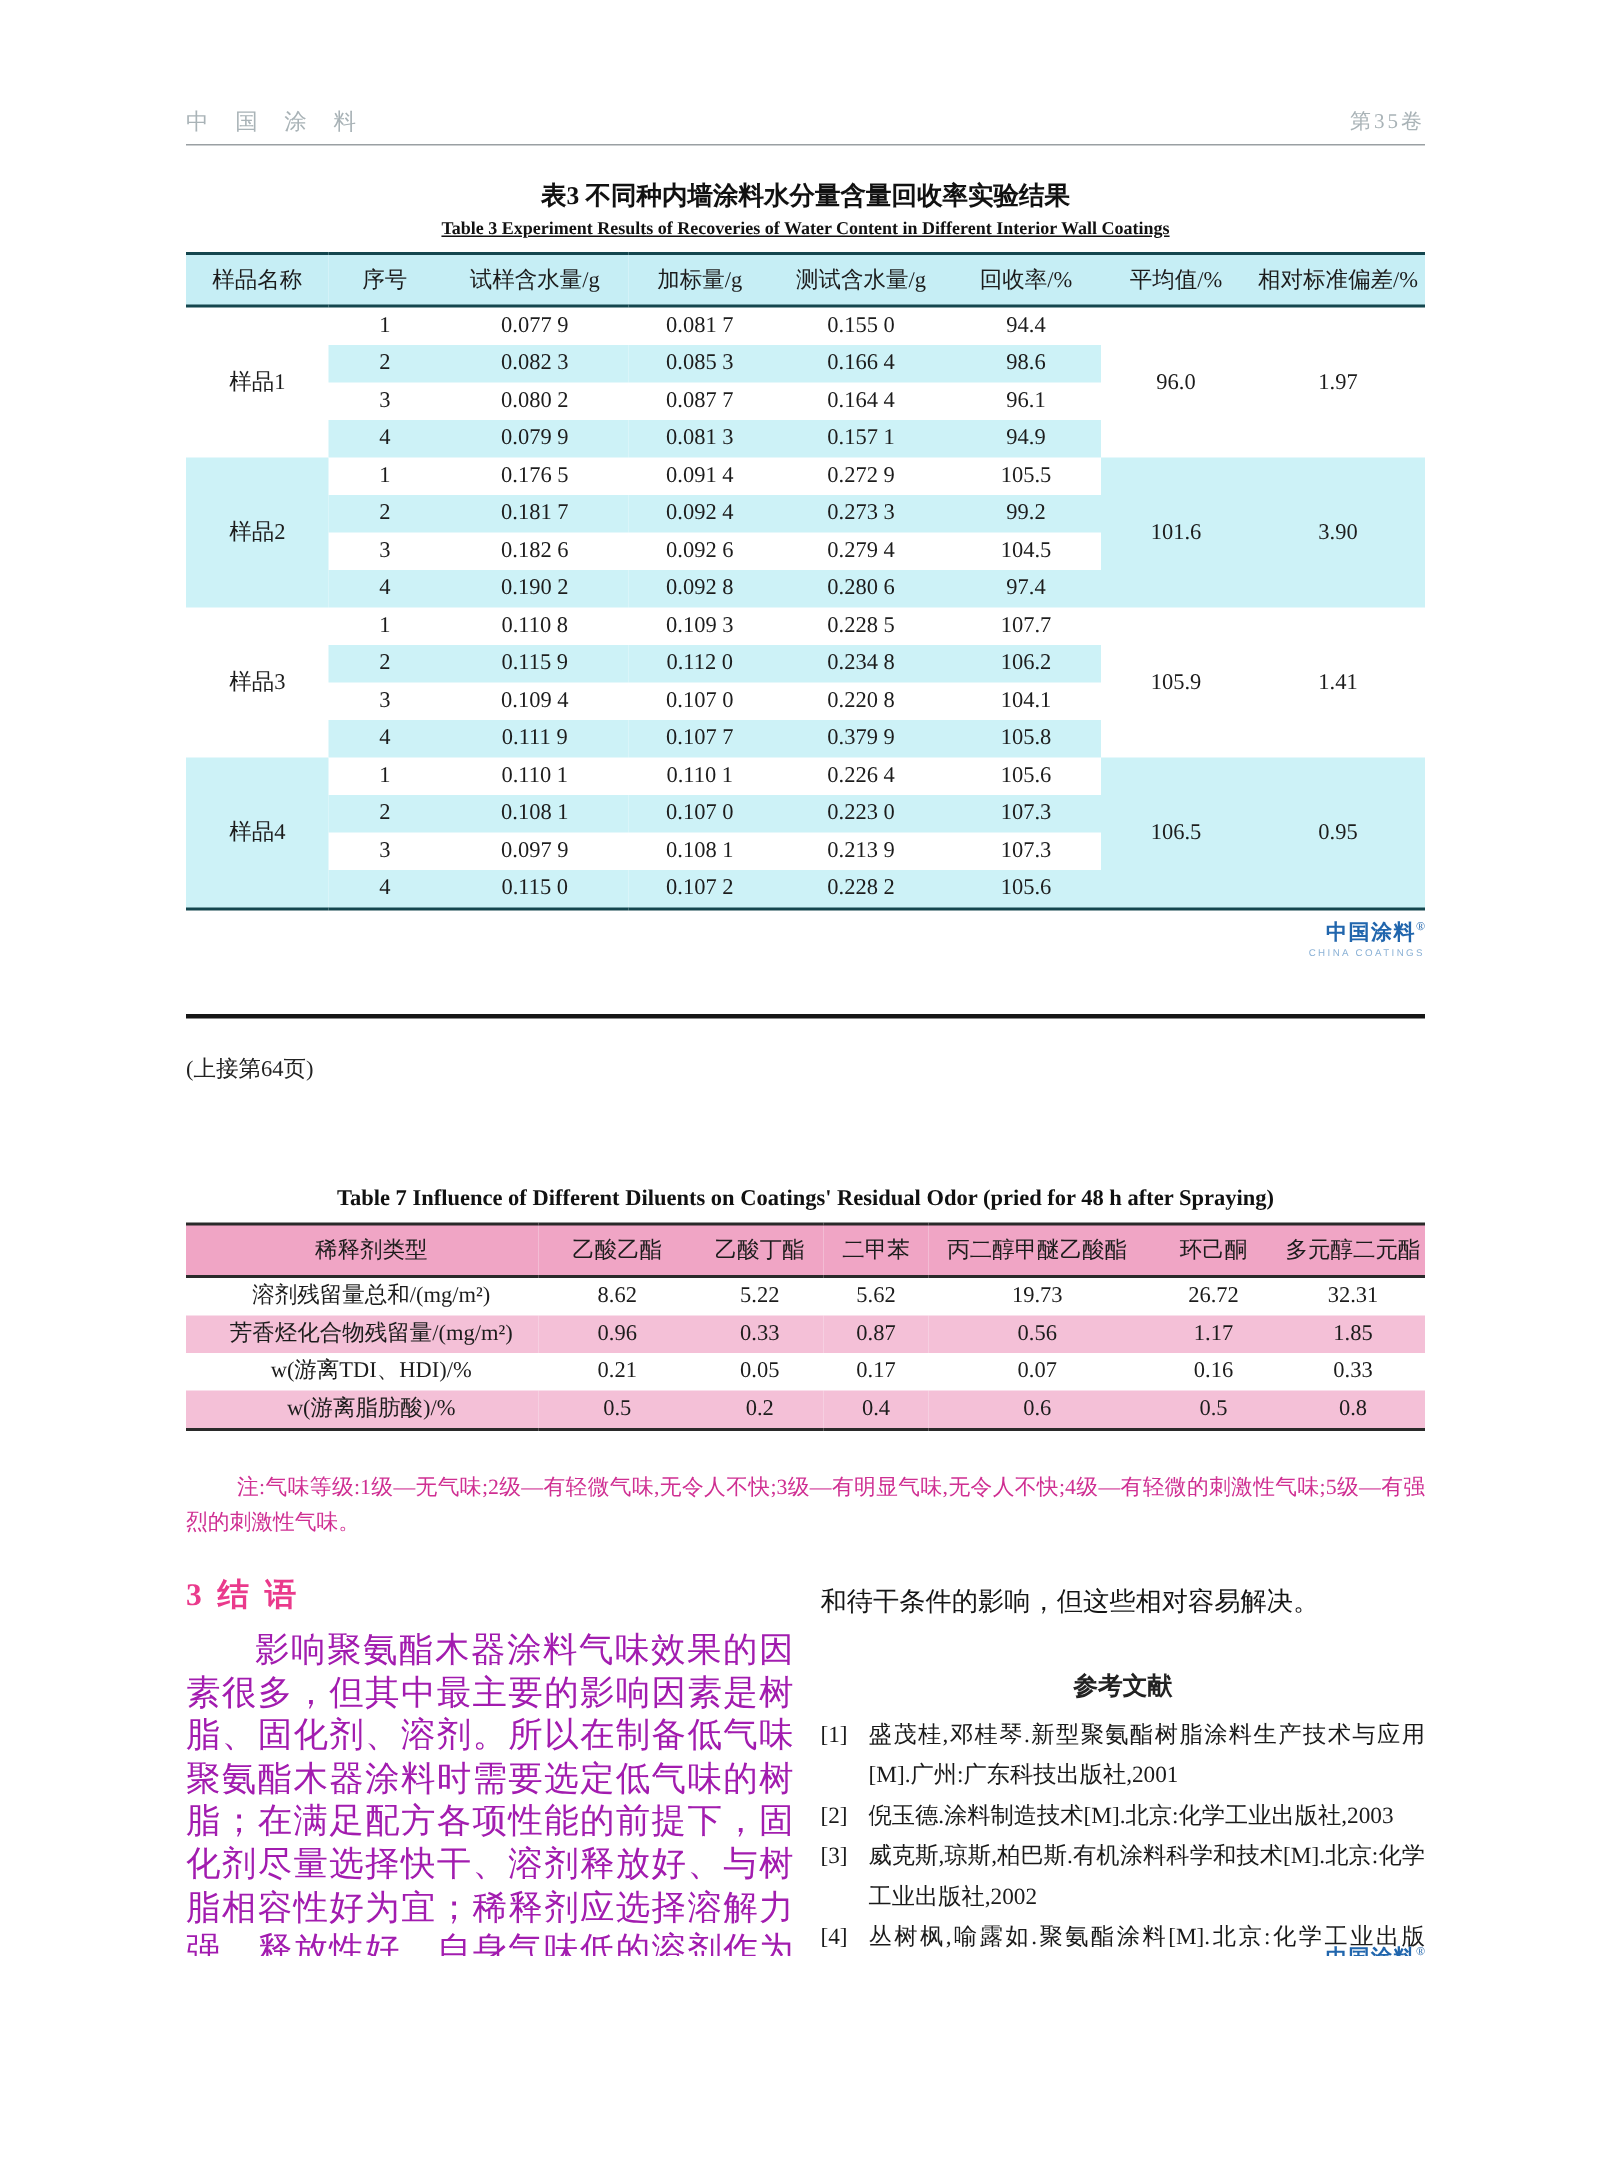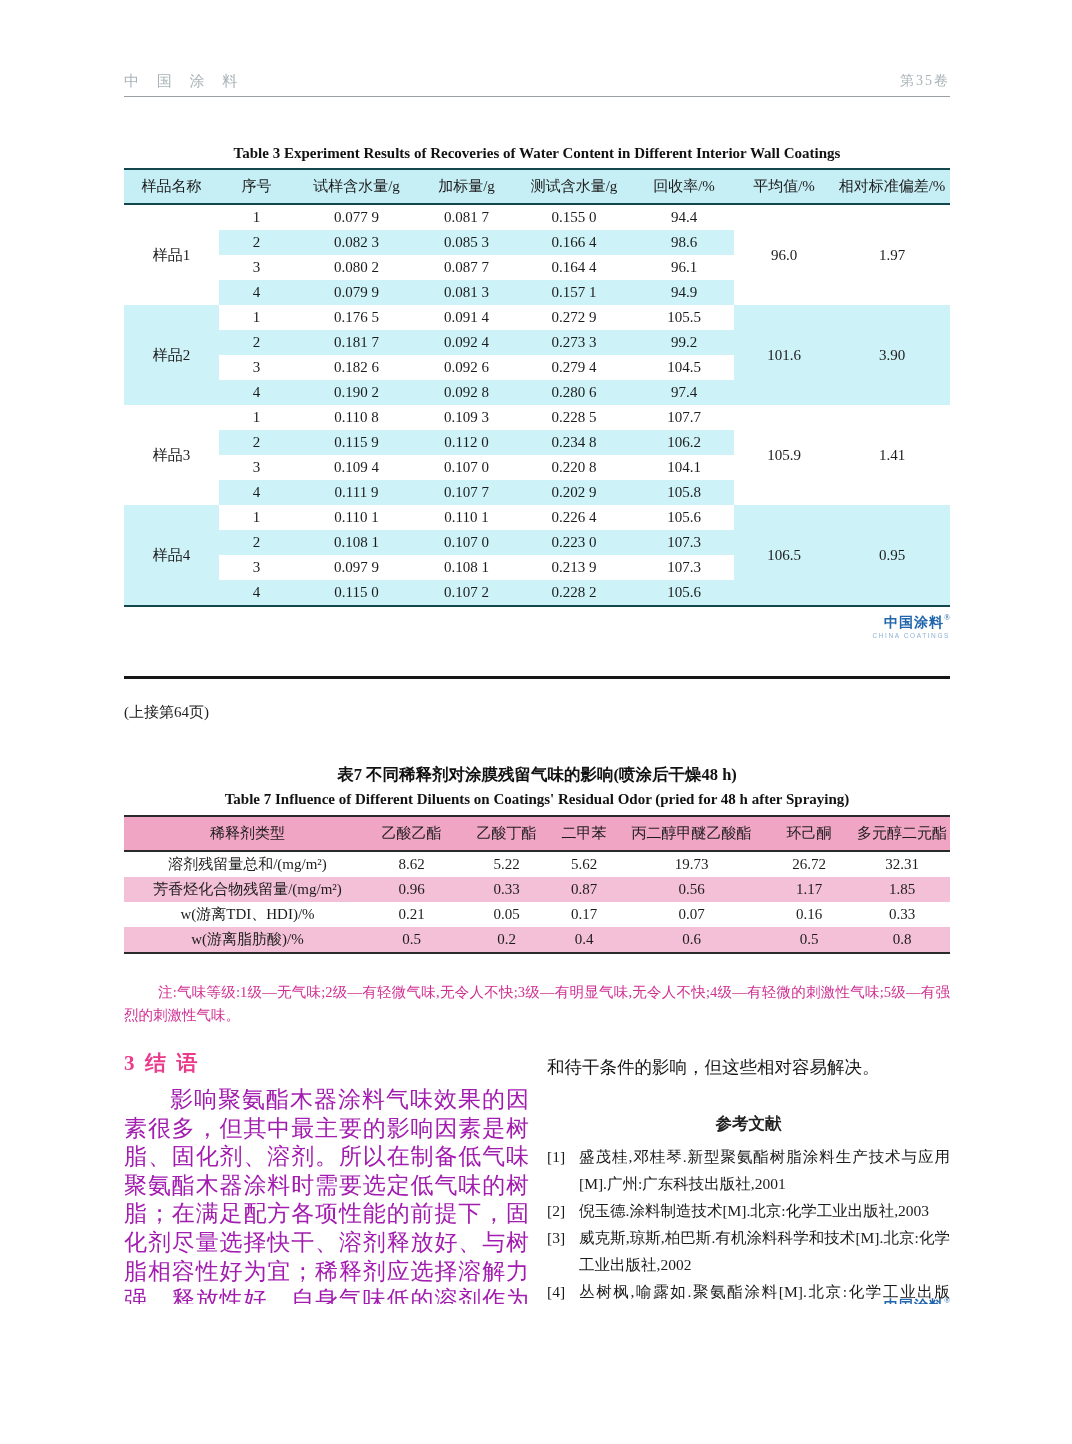--- a/index.html
+++ b/index.html
@@ -25,21 +25,21 @@
   .abs{position:absolute;}
 
   
   .jr-name{left:124px;top:72px;font-size:15px;letter-spacing:7px;color:var(--gray-head);}
   .jr-vol{right:122px;top:72px;font-size:14px;letter-spacing:2px;color:var(--gray-head);}
   .jr-rule{left:124px;right:122px;top:96px;height:1px;background:#9aa0a3;}
 
   
   .tcap{left:124px;right:122px;text-align:center;font-weight:bold;color:#111;}
   .t3-zh{top:119px;font-size:17px;}
-  .t3-en{top:145px;font-size:15px;}
+  .t3-en{top:145px;font-size:12px;text-decoration:underline;}
   .t7-zh{top:764px;font-size:16.5px;}
   .t7-en{top:791px;font-size:15px;}
 
   
   #table3{left:124px;top:168px;width:826px;border-collapse:collapse;table-layout:fixed;
           border-top:2px solid var(--t3-border);border-bottom:2px solid var(--t3-border);}
   #table3 th{height:33px;background:var(--cyan-header);border-bottom:2px solid var(--t3-border);
              font-weight:normal;font-size:15px;padding:0;text-align:center;}
   #table3 td{height:25px;line-height:25px;font-size:15px;text-align:center;padding:0;}
   #table3 td.stripe{background:var(--cyan-stripe);}
@@ -93,20 +93,21 @@
 </style>
 </head>
 <body>
 
 <div id="page">
 
   <div class="abs jr-name">中 国 涂 料</div>
   <div class="abs jr-vol">第35卷</div>
   <div class="abs jr-rule"></div>
 
+  <div class="abs tcap t3-zh">表3  不同种内墙涂料水分量含量回收率实验结果</div>
   <div class="abs tcap t3-en">Table 3  Experiment Results of Recoveries of Water Content in Different Interior Wall Coatings</div>
 
   <table id="table3" class="abs">
     <colgroup>
       <col style="width:95px">
         <col style="width:75px">
         <col style="width:125px">
         <col style="width:95px">
       <col style="width:120px">
         <col style="width:100px">
@@ -209,21 +210,21 @@
           <td>3</td>
           <td>0.109 4</td>
           <td>0.107 0</td>
           <td>0.220 8</td>
           <td>104.1</td>
         </tr>
         <tr>
           <td class="stripe">4</td>
           <td class="stripe">0.111 9</td>
           <td class="stripe">0.107 7</td>
-          <td class="stripe">0.202 9</td>
+          <td class="stripe">0.379 9</td>
           <td class="stripe">105.8</td>
         </tr>
         <tr>
           <td class="blk" rowspan="4">样品4</td>
           <td>1</td>
           <td>0.110 1</td>
           <td>0.110 1</td>
           <td>0.226 4</td>
           <td>105.6</td>
           <td class="blk" rowspan="4">106.5</td>
@@ -254,21 +255,20 @@
   </table>
 
   <div class="abs logo logo1">
     <span class="zh">中国涂料</span><span class="reg">®</span>
     <span class="en">CHINA COATINGS</span>
   </div>
 
   <div class="abs black-rule"></div>
   <div class="abs continued">(上接第64页)</div>
 
-  <div class="abs tcap t7-zh">表7  不同稀释剂对涂膜残留气味的影响(喷涂后干燥48 h)</div>
   <div class="abs tcap t7-en">Table 7  Influence of Different Diluents on Coatings' Residual Odor (pried for 48 h after Spraying)</div>
 
   <table id="table7" class="abs">
     <colgroup>
       <col style="width:235px">
         <col style="width:105px">
         <col style="width:85px">
         <col style="width:70px">
       <col style="width:145px">
         <col style="width:90px">

